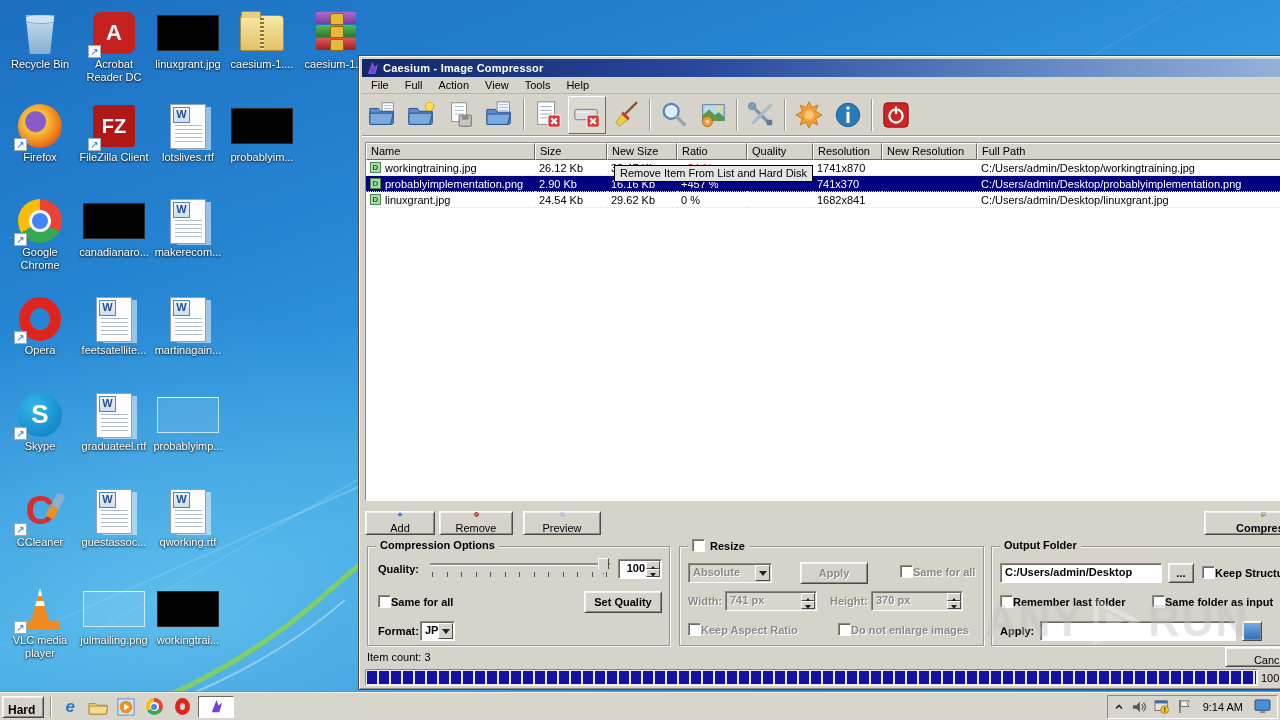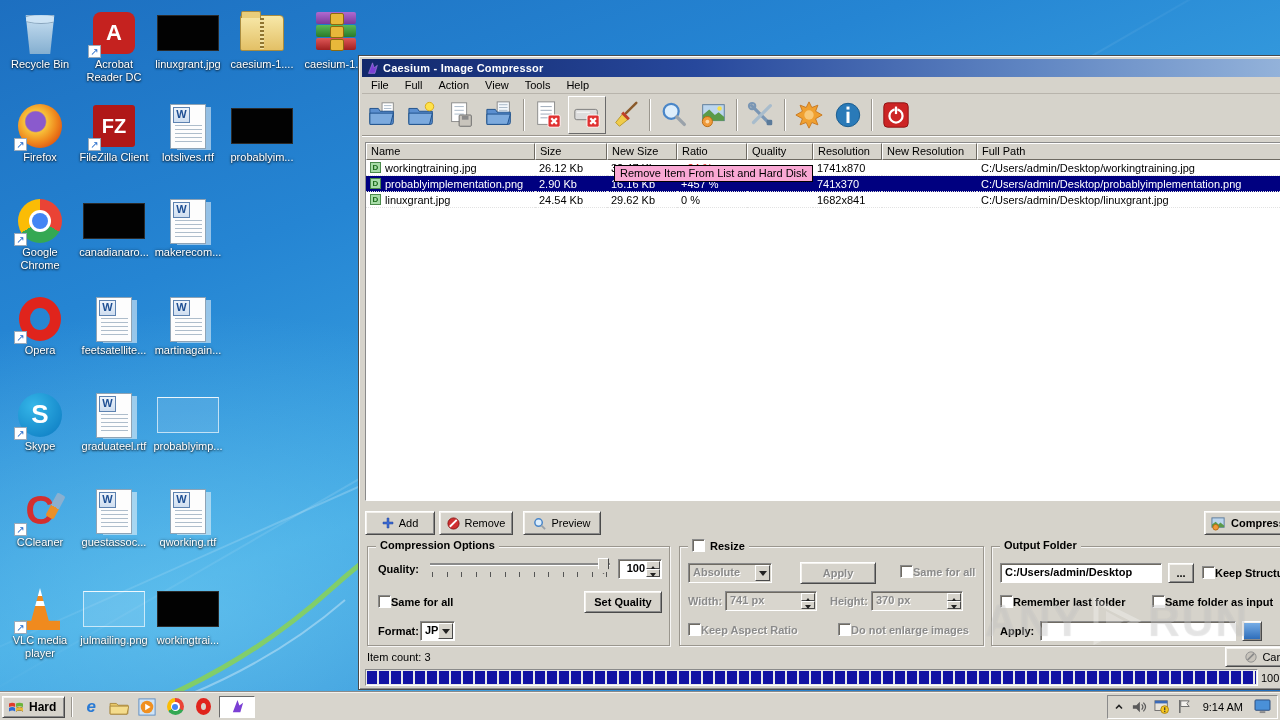--- a/index.html
+++ b/index.html
@@ -52,35 +52,35 @@
   
   #app-window { position:absolute; left:358px; top:55px; width:960px; height:635px; background:#d6d3cb; border:1px solid #4a4a4a; box-shadow:inset 1px 1px 0 #fff, inset -1px -1px 0 #8a8a8a; padding:3px; }
   #titlebar { height:18px; background:linear-gradient(90deg,#12286b 0%,#27489c 35%,#5f85c2 70%,#9ab8dd 100%); display:flex; align-items:center; padding:0 4px; gap:4px; }
   #titlebar .ttext { color:#fff; font-weight:bold; font-size:11px; letter-spacing:.2px; }
   #menubar { height:17px; display:flex; align-items:center; gap:2px; padding-left:2px; border-bottom:1px solid #b8b4ac; }
   .menu-item { padding:1px 7px; color:#000; }
   #toolbar { height:42px; display:flex; align-items:center; gap:1px; padding:2px 2px; border-bottom:1px solid #9a968e; box-shadow:0 1px 0 #fff; position:relative; }
   .tbtn { width:38px; height:38px; display:flex; align-items:center; justify-content:center; }
   .tbtn.hovered { border:1px solid; border-color:#fff #6a6a6a #6a6a6a #fff; background:#dcd9d1; }
   .tsep { width:2px; height:32px; margin:0 3px; border-left:1px solid #9a968e; border-right:1px solid #fff; }
-  #tooltip { position:absolute; left:252px; top:71px; height:17px; background:#f9a8d4; border:1px solid #000; padding:1px 5px; white-space:nowrap; z-index:30; color:#000; }
+  #tooltip { position:absolute; left:252px; top:71px; height:17px; background:#e5e5e5; border:1px solid #000; padding:1px 5px; white-space:nowrap; z-index:30; color:#000; }
 
   
   #file-table { position:absolute; left:6px; top:86px; width:948px; bottom:188px; background:#fff; border:1px solid; border-color:#8a8a8a #fff #fff #8a8a8a; overflow:hidden; }
   .thead { display:grid; grid-template-columns:169px 72px 70px 70px 66px 69px 95px 1fr; height:17px; background:#d6d3cb; }
   .thead .hcell { border:1px solid; border-color:#fff #6e6a62 #6e6a62 #fff; padding:1px 4px; overflow:hidden; white-space:nowrap; }
   .trow { display:grid; grid-template-columns:169px 72px 70px 70px 66px 69px 95px 1fr; height:16px; }
   .trow .cell { padding:1px 4px; white-space:nowrap; overflow:hidden; display:flex; align-items:center; gap:4px; border-bottom:1px dotted #e2e2e2; }
   .trow.selected { background:#000080; }
   .trow.selected .cell { color:#fff; }
   .cell.ratio-red { color:#dd1111; }
   .ftype { width:11px; height:11px; min-width:11px; background:#a8dca8; border:1px solid #4a8a4a; color:#1a6a1a; font-size:8px; font-weight:bold; line-height:9px; text-align:center; }
 
   
-  .btn { background:#d6d3cb; border:1px solid; border-color:#fff #4a4a4a #4a4a4a #fff; box-shadow:inset 1px 1px 0 #f4f2ee, inset -1px -1px 0 #8a8a8a; display:inline-flex; align-items:center; justify-content:center; gap:5px; color:#000; }
+  .btn { background:#d6d3cb; border:1px solid; border-color:#fff #4a4a4a #4a4a4a #fff; box-shadow:inset 1px 1px 0 #f4f2ee, inset -1px -1px 0 #8a8a8a; display:inline-flex; align-items:center; justify-content:center; gap:5px; color:#000;flex-direction:column; }
   .sunken { background:#fff; border:1px solid; border-color:#8a8a8a #fff #fff #8a8a8a; box-shadow:inset 1px 1px 0 #6e6a62; }
   .gbox { position:absolute; border:1px solid #9a968e; box-shadow:inset 1px 1px 0 rgba(255,255,255,.8), 1px 1px 0 rgba(255,255,255,.8);font-weight:bold; }
   .gbox > .gtitle { position:absolute; top:-8px; left:8px; background:#d6d3cb; padding:0 4px; }
   .cb { display:inline-flex; align-items:center; }
   .cb .box { width:13px; height:13px; background:#fff; border:1px solid; border-color:#8a8a8a #fff #fff #8a8a8a; box-shadow:inset 1px 1px 0 #6e6a62; }
   .disabled, .disabled * { color:#8a8a8a !important; text-shadow:1px 1px 0 #fff; }
   .spin { position:relative; }
   .spin .arrows { position:absolute; right:1px; top:1px; bottom:1px; width:14px; display:flex; flex-direction:column; }
   .spin .arrows i { flex:1; background:#d6d3cb; border:1px solid; border-color:#fff #4a4a4a #4a4a4a #fff; position:relative; }
   .spin .arrows i:before { content:""; position:absolute; left:3px; top:3px; border:3px solid transparent; }
@@ -527,21 +527,21 @@
 
   <div class="gbox" style="left:320px; top:490px; width:305px; height:100px;">
     <span class="gtitle" style="display:inline-flex; align-items:center; gap:5px;">
       <span class="box" style="width:13px;height:13px;background:#fff;border:1px solid;border-color:#8a8a8a #fff #fff #8a8a8a;box-shadow:inset 1px 1px 0 #6e6a62;display:inline-block;"></span>
       <span>Resize</span>
     </span>
     <div class="sunken combo disabled" style="position:absolute; left:8px; top:16px; width:84px; height:20px; background:#d9d6ce;">
       <span>Absolute</span>
       <span class="drop"></span>
     </div>
-    <div class="btn disabled" style="position:absolute; left:120px; top:15px; width:76px; height:22px;">
+    <div class="btn disabled" style="position:absolute; left:120px; top:15px; width:68px; height:22px;">
       <span>Apply</span>
     </div>
     <div class="cb disabled" style="position:absolute; left:220px; top:18px;">
       <span class="box"></span>
         <span>Same for all</span>
     </div>
     <span class="disabled" style="position:absolute; left:8px; top:48px;">Width:</span>
     <div class="sunken spin disabled" style="position:absolute; left:45px; top:44px; width:92px; height:20px; padding:2px 16px 2px 4px; background:#d9d6ce;">
       <span>741 px</span>
       <span class="arrows">

